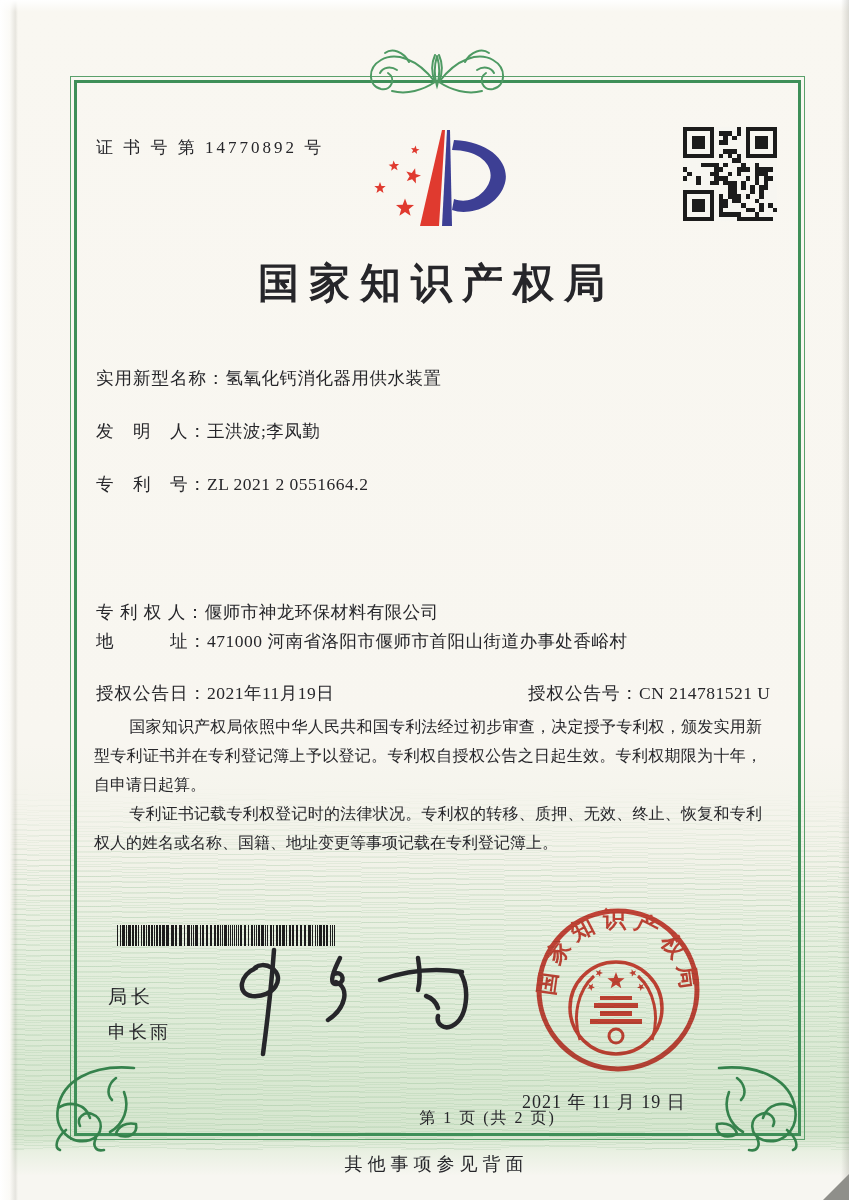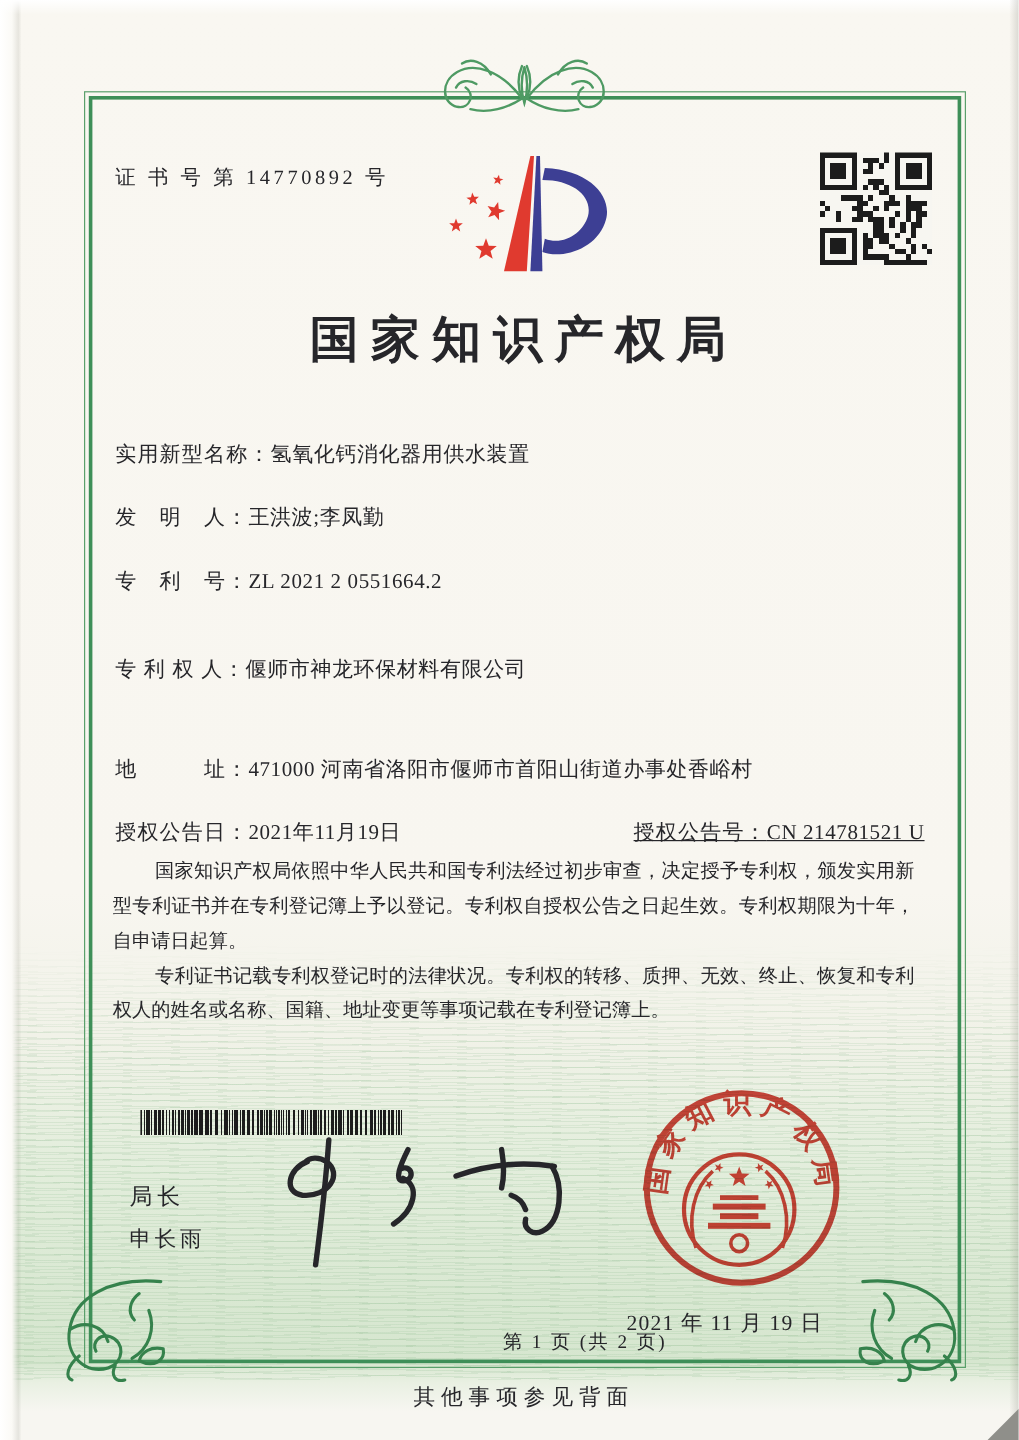--- a/index.html
+++ b/index.html
@@ -36,21 +36,21 @@
   
   .cert-no{position:absolute;left:96px;top:136px;font-size:17px;letter-spacing:3px;}
   .logo{position:absolute;left:358px;top:118px;width:162px;height:120px;}
   .qr{position:absolute;left:683px;top:127px;width:94px;height:94px;}
   .title{position:absolute;left:70px;top:256px;width:733px;text-align:center;
     font-size:41px;font-weight:700;letter-spacing:10px;}
   
   .frow{position:absolute;left:96px;font-size:17.5px;white-space:nowrap;}
   .frow .flabel{letter-spacing:1px;}
   .frow .fvalue{letter-spacing:.5px;}
-  .grant-no{position:absolute;left:432px;top:0;text-decoration:underline;}
+  .grant-no{position:absolute;left:432px;top:0;}
   
   .paras{position:absolute;left:94px;top:712px;width:668px;font-size:16px;
     line-height:29px;text-align:justify;}
   .paras p{margin:0;text-indent:2.2em;}
   
   .barcode{position:absolute;left:117px;top:925px;width:220px;height:21px;}
   
   .signer-title{position:absolute;left:108px;top:984px;font-size:19px;letter-spacing:4px;}
   .signer-name{position:absolute;left:108px;top:1020px;font-size:18px;letter-spacing:3px;}
   .signature{position:absolute;left:222px;top:944px;width:252px;height:116px;}
@@ -336,21 +336,21 @@
 
   <div class="frow" style="top:366px">
     <span class="flabel">实用新型名称：</span><span class="fvalue">氢氧化钙消化器用供水装置</span>
   </div>
   <div class="frow" style="top:419px">
     <span class="flabel">发　明　人：</span><span class="fvalue">王洪波;李凤勤</span>
   </div>
   <div class="frow" style="top:472px">
     <span class="flabel">专　利　号：</span><span class="fvalue">ZL 2021 2 0551664.2</span>
   </div>
-  <div class="frow" style="top:545px">
+  <div class="frow" style="top:600px">
     <span class="flabel">专 利 权 人：</span><span class="fvalue">偃师市神龙环保材料有限公司</span>
   </div>
   <div class="frow" style="top:629px">
     <span class="flabel">地　　　址：</span><span class="fvalue">471000 河南省洛阳市偃师市首阳山街道办事处香峪村</span>
   </div>
   <div class="frow" style="top:681px;width:680px">
     <span class="flabel">授权公告日：</span><span class="fvalue">2021年11月19日</span>
     <span class="grant-no">
       <span class="flabel">授权公告号：</span><span class="fvalue">CN 214781521 U</span>
     </span>

